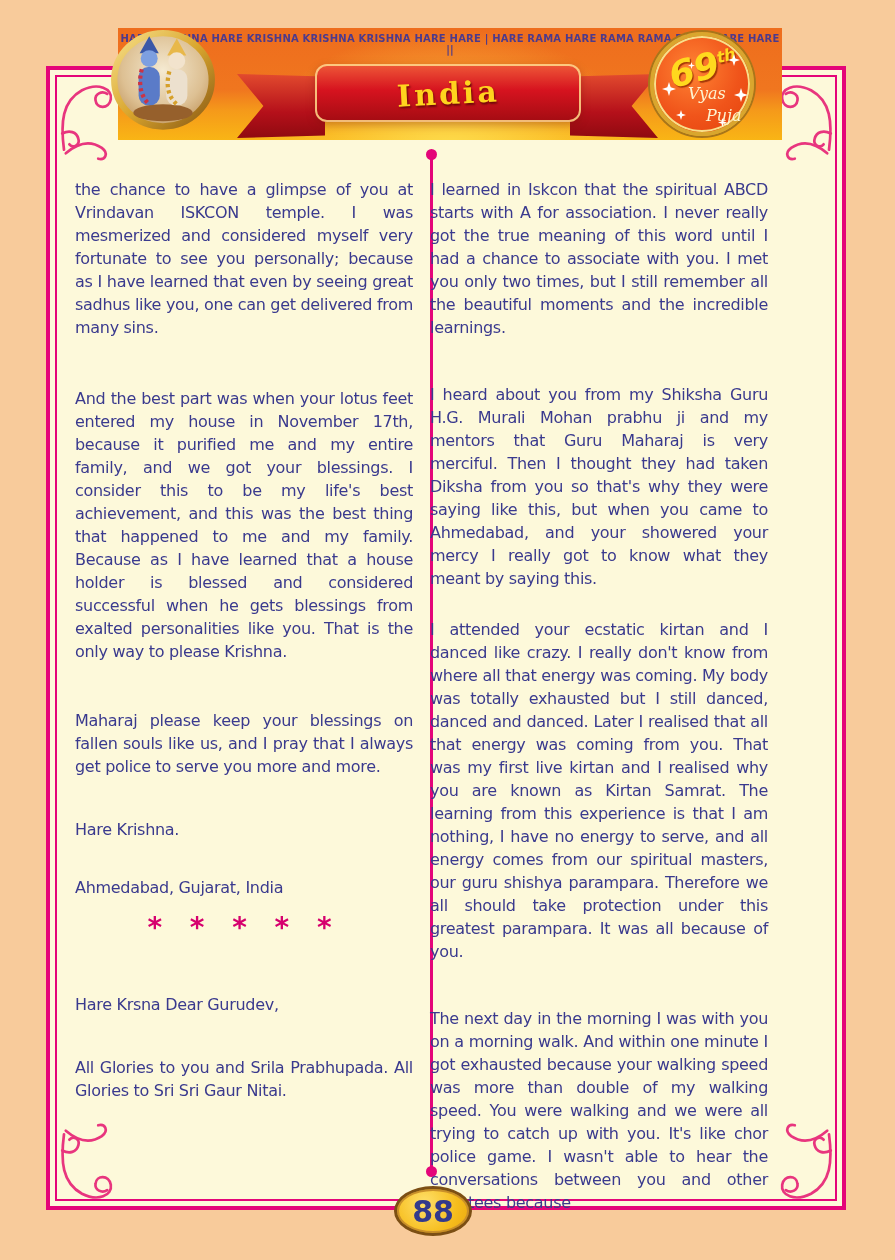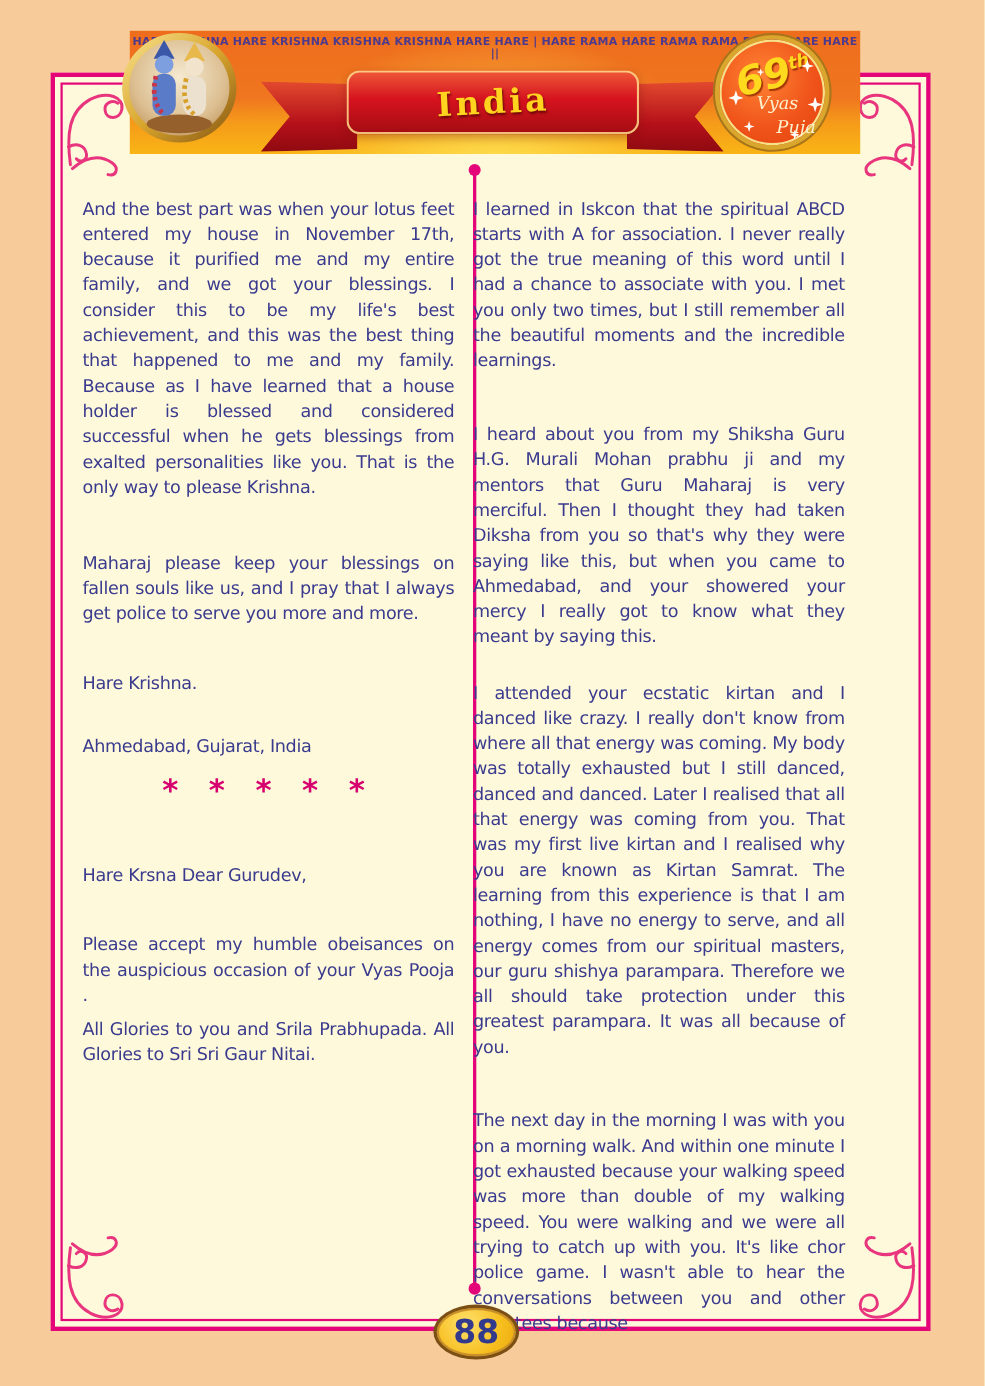--- a/index.html
+++ b/index.html
@@ -217,27 +217,27 @@
     <span class="sparkle sp2"></span>
     <span class="sparkle sp3"></span>
     <span class="sparkle sp4"></span>
     <span class="sparkle sp5"></span>
     <span class="sparkle sp6"></span>
   </div>
 
   <div class="divider"></div>
 
   <div class="col col-left">
+    <p class="para lp0">the chance to have a glimpse of you at Vrindavan ISKCON temple. I was mesmerized and considered myself very fortunate to see you personally; because as I have learned that even by seeing great sadhus like you, one can get delivered from many sins.</p>
     <p class="para lp1">And the best part was when your lotus feet entered my house in November 17th, because it purified me and my entire family, and we got your blessings. I consider this to be my life's best achievement, and this was the best thing that happened to me and my family. Because as I have learned that a house holder is blessed and considered successful when he gets blessings from exalted personalities like you. That is the only way to please Krishna.</p>
     <p class="para lp2">Maharaj please keep your blessings on fallen souls like us, and I pray that I always get police to serve you more and more.</p>
     <p class="para sig">Hare Krishna.</p>
     <p class="para sig">Ahmedabad, Gujarat, India</p>
     <div class="separator">* * * * *</div>
     <p class="para l2p0">Hare Krsna Dear Gurudev,</p>
-    <p class="para l2p1">Please accept my humble obeisances on the auspicious occasion of your Vyas Pooja .</p>
     <p class="para">All Glories to you and Srila Prabhupada. All Glories to Sri Sri Gaur Nitai.</p>
   </div>
 
   <div class="col col-right">
     <p class="para rp0">I learned in Iskcon that the spiritual ABCD starts with A for association. I never really got the true meaning of this word until I had a chance to associate with you. I met you only two times, but I still remember all the beautiful moments and the incredible learnings.</p>
     <p class="para rp1">I heard about you from my Shiksha Guru H.G. Murali Mohan prabhu ji and my mentors that Guru Maharaj is very merciful. Then I thought they had taken Diksha from you so that's why they were saying like this, but when you came to Ahmedabad, and your showered your mercy I really got to know what they meant by saying this.</p>
     <p class="para rp2">I attended your ecstatic kirtan and I danced like crazy. I really don't know from where all that energy was coming. My body was totally exhausted but I still danced, danced and danced. Later I realised that all that energy was coming from you. That was my first live kirtan and I realised why you are known as Kirtan Samrat. The learning from this experience is that I am nothing, I have no energy to serve, and all energy comes from our spiritual masters, our guru shishya parampara. Therefore we all should take protection under this greatest parampara. It was all because of you.</p>
     <p class="para">The next day in the morning I was with you on a morning walk. And within one minute I got exhausted because your walking speed was more than double of my walking speed. You were walking and we were all trying to catch up with you. It's like chor police game. I wasn't able to hear the conversations between you and other devotees because</p>
   </div>
 

